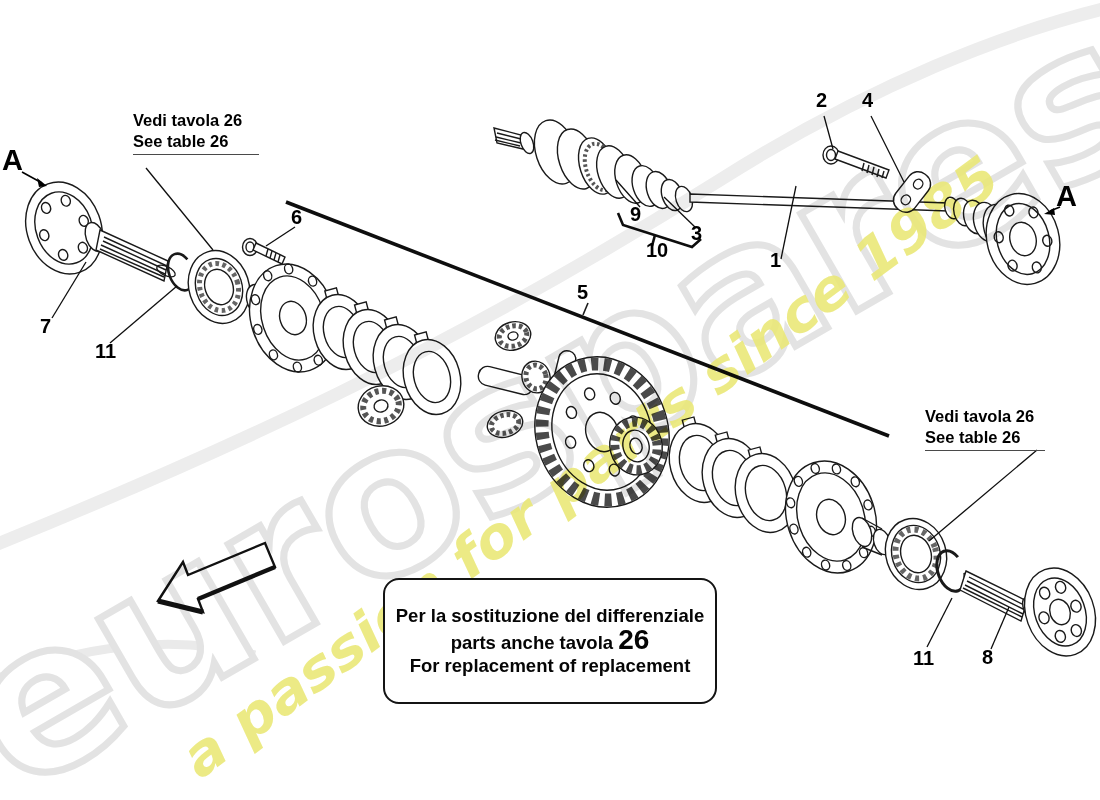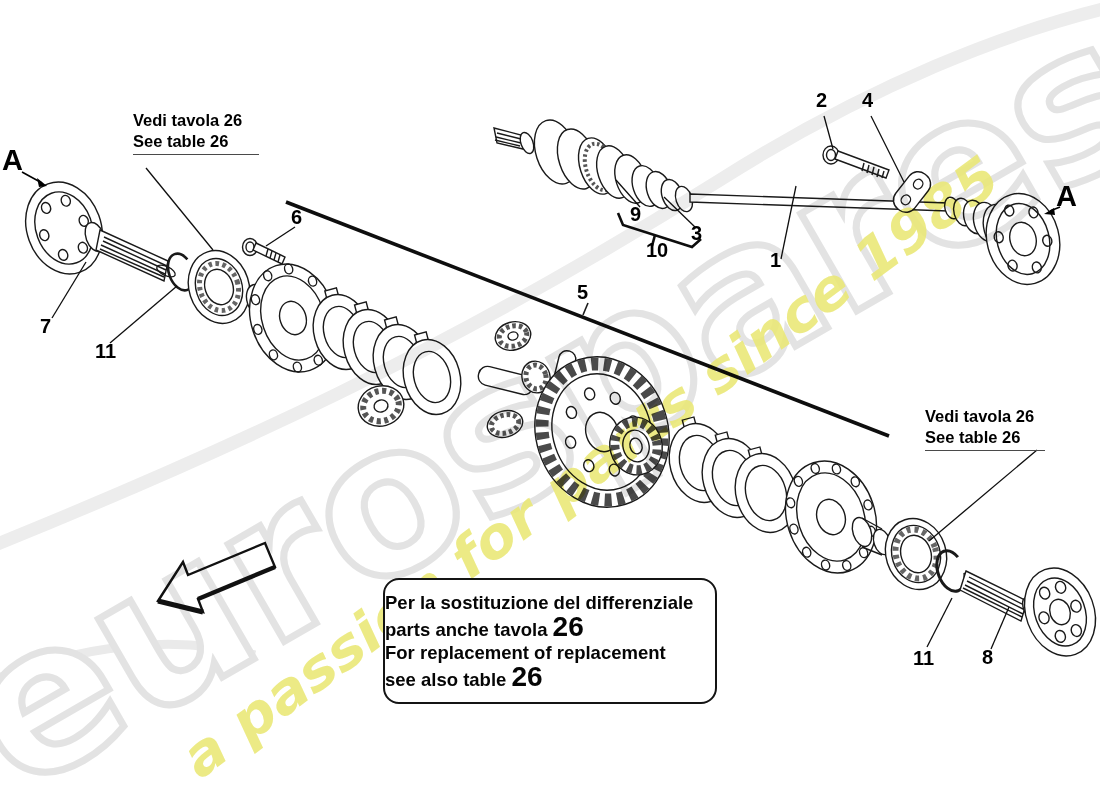--- a/index.html
+++ b/index.html
@@ -9,21 +9,21 @@
   #wm{mix-blend-mode:multiply;}
   .lbl-layer{position:absolute;left:0;top:0;width:1100px;height:800px;z-index:5;}
   .callout{position:absolute;font-weight:bold;font-size:20px;color:#000;line-height:20px;
            letter-spacing:0px;}
   .sectionA{position:absolute;font-weight:bold;font-size:29px;color:#000;line-height:28px;}
   .vedi{position:absolute;text-align:left;font-weight:bold;font-size:16.5px;
         line-height:21px;color:#000;}
   .vedi .rule{height:0;border-top:1.6px solid #4a4a4a;margin-top:2px;}
   .notebox{position:absolute;left:383px;top:578px;width:330px;height:122px;
            background:#fff;border:2.6px solid #141414;border-radius:16px;
-           display:flex;flex-direction:column;justify-content:center;align-items:flex-start;
+           display:flex;flex-direction:column;justify-content:center;align-items:center;
            text-align:center;font-weight:bold;font-size:18.5px;line-height:23.5px;color:#050505;}
   .notebox .num{font-size:28px;}
 </style>
 </head>
 <body>
 
 <div class="stage">
 
   <svg id="art" class="layer" width="1100" height="800" viewBox="0 0 1100 800" fill="none" stroke="#1a1a1a" stroke-width="1.4">
 
@@ -358,18 +358,15 @@
     <div class="callout" style="left:646px;top:240px;">10</div>
     <div class="callout" style="left:95px;top:341px;">11</div>
     <div class="callout" style="left:913px;top:648px;">11</div>
 
     <div class="notebox">
       <div>Per la sostituzione del differenziale</div>
       <div>
         <span>parts anche tavola </span><span class="num">26</span>
       </div>
       <div>For replacement of replacement</div>
-      <div>
-        <span>see  also table </span><span class="num">26</span>
-      </div>
     </div>
   </div>
 </div>
 
 </body></html>

